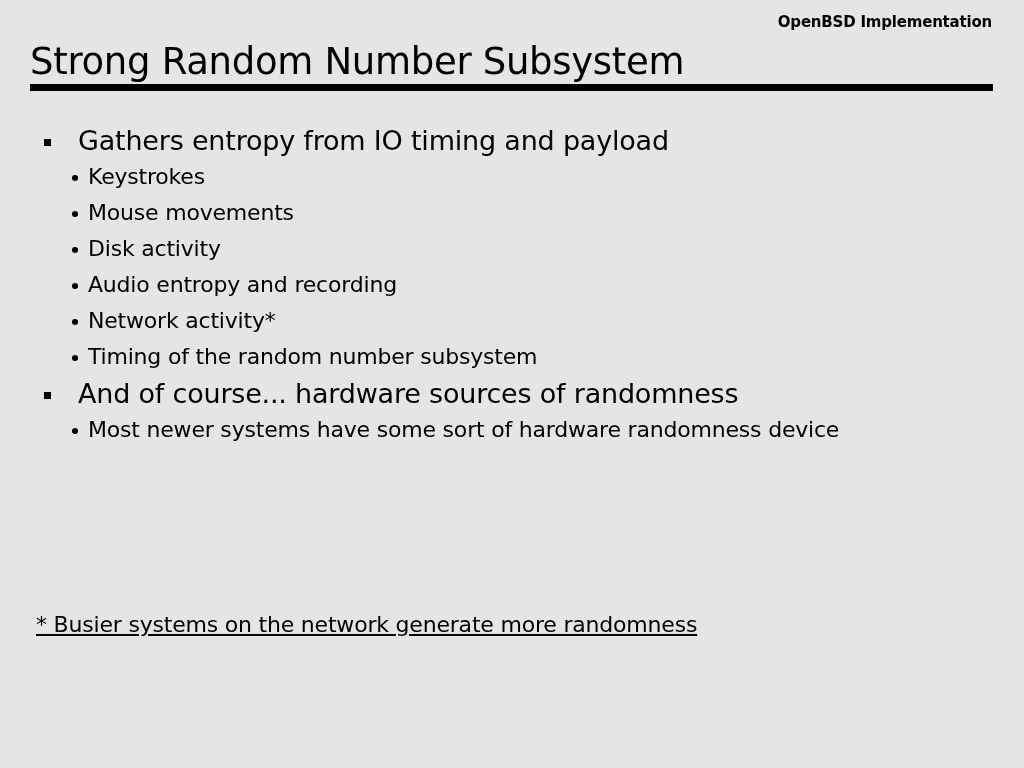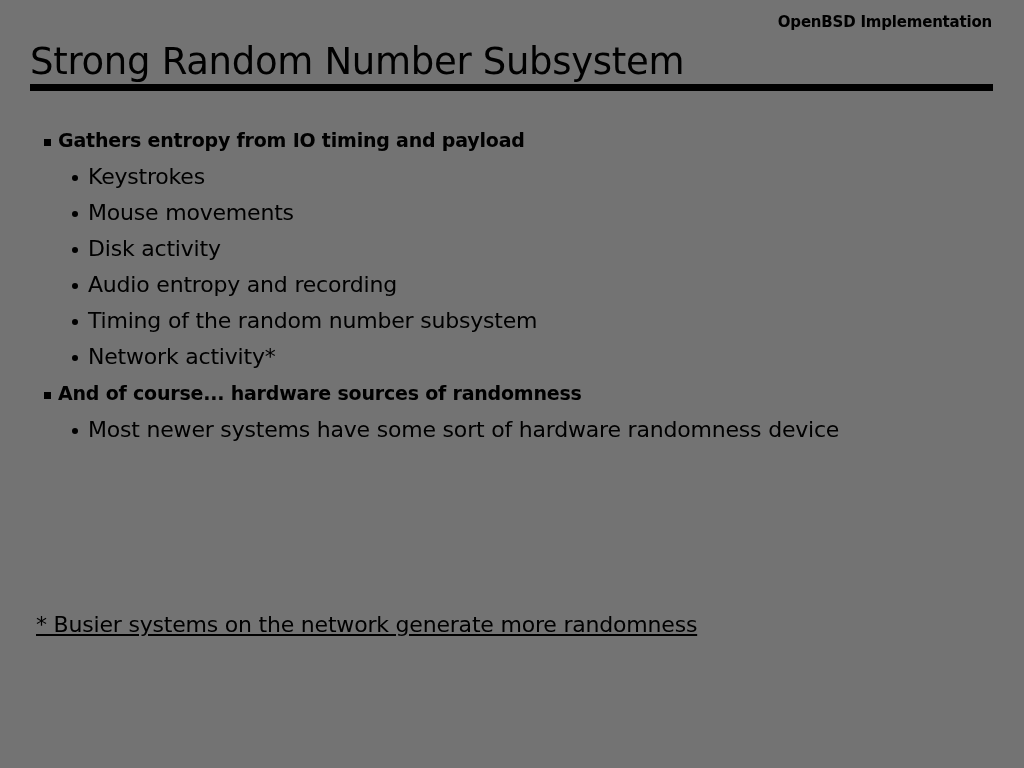--- a/index.html
+++ b/index.html
@@ -13,21 +13,21 @@
     background: #f5faf7;
     font-family: "DejaVu Sans", sans-serif;
     color: #000000;
     overflow: hidden;
   }
 
   .slide {
     position: relative;
     width: 1024px;
     height: 768px;
-    background: #737373;
+    background: #e5e5e5;
   }
 
   
   .running-head {
     position: absolute;
     top: 13px;
     right: 32px;
     font-size: 15px;
     font-weight: bold;
     letter-spacing: -0.2px;
@@ -66,25 +66,24 @@
 
   .bullet-row {
     position: relative;
     display: block;
     white-space: nowrap;
   }
 
   
   .level-1 {
     height: 37px;
-    padding-left: 58px;
-    font-size: 19px;
+    padding-left: 78px;
+    font-size: 27px;
     line-height: 33px;
     letter-spacing: -0.2px;
-    font-weight: bold;
   }
   .level-1 .marker {
     position: absolute;
     left: 44px;
     top: 15px;
     width: 7px;
     height: 7px;
     background: #000000;
   }
 
@@ -162,26 +161,26 @@
       <span class="label">Disk activity</span>
     </div>
 
     <div class="bullet-row level-2">
       <span class="marker"></span>
       <span class="label">Audio entropy and recording</span>
     </div>
 
     <div class="bullet-row level-2">
       <span class="marker"></span>
-      <span class="label">Timing of the random number subsystem</span>
+      <span class="label">Network activity*</span>
     </div>
 
     <div class="bullet-row level-2">
       <span class="marker"></span>
-      <span class="label">Network activity*</span>
+      <span class="label">Timing of the random number subsystem</span>
     </div>
 
     <div class="bullet-row level-1">
       <span class="marker"></span>
       <span class="label">And of course... hardware sources of randomness</span>
     </div>
 
     <div class="bullet-row level-2">
       <span class="marker"></span>
       <span class="label">Most newer systems have some sort of hardware randomness device</span>

